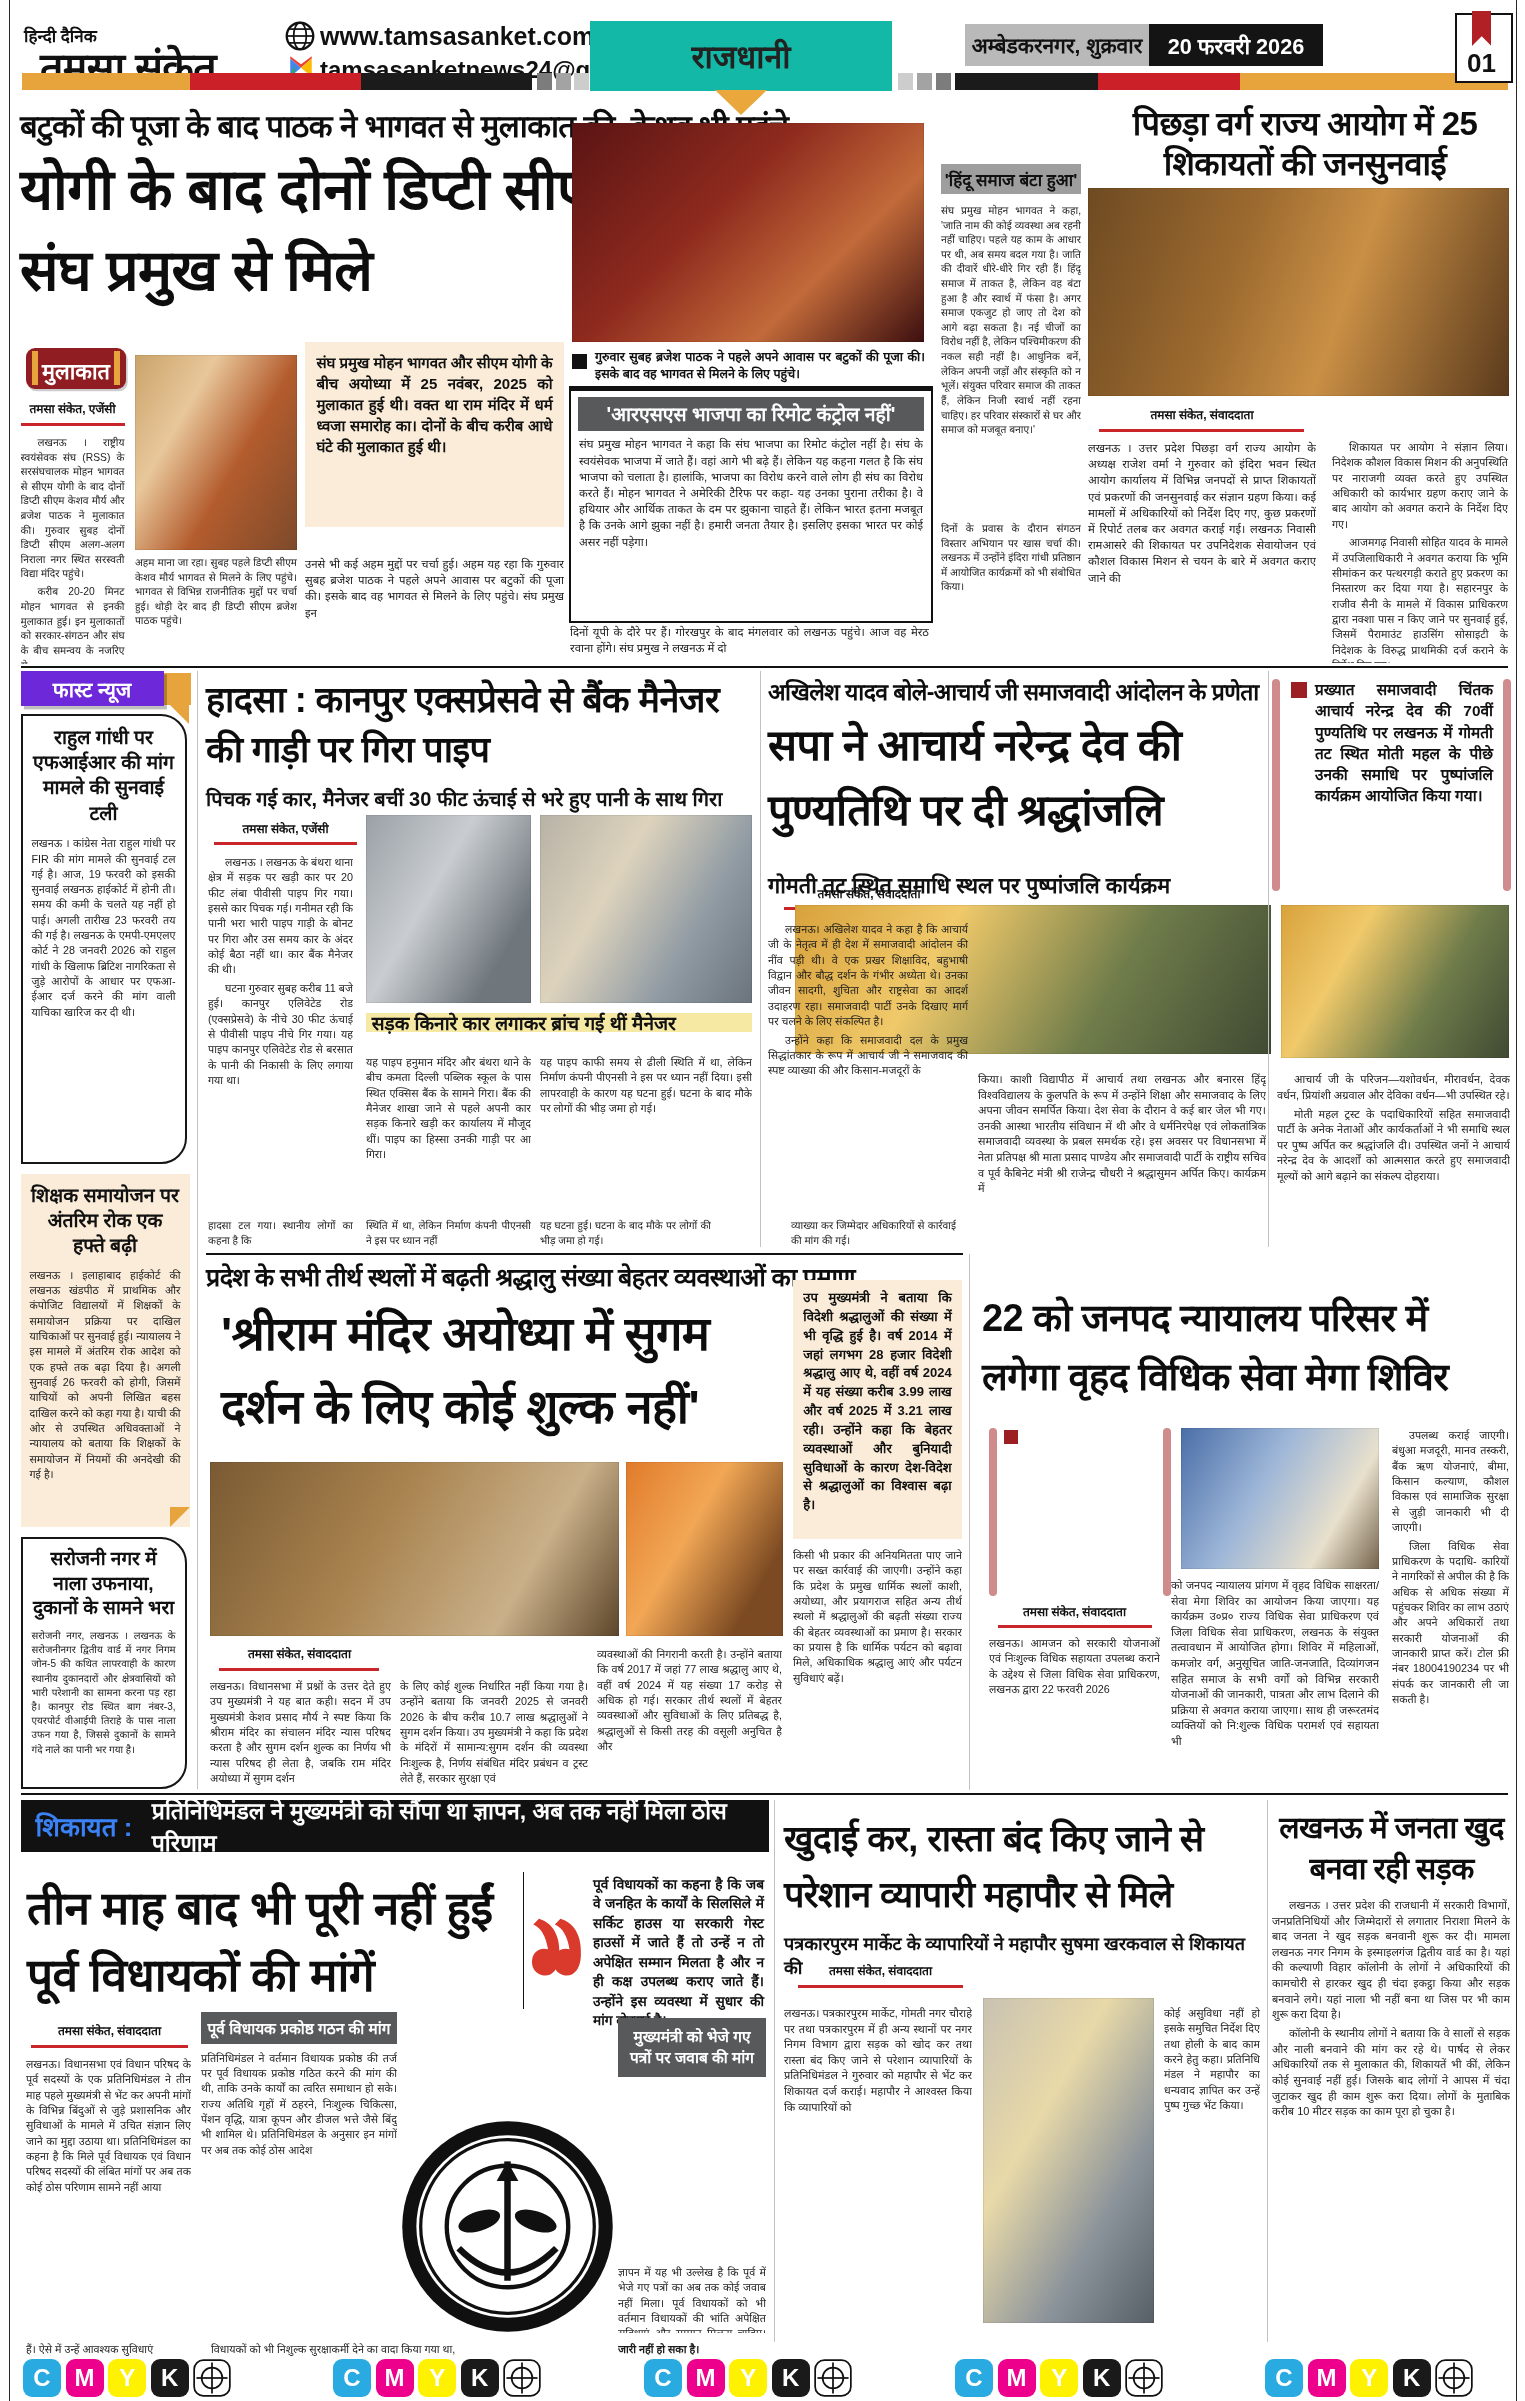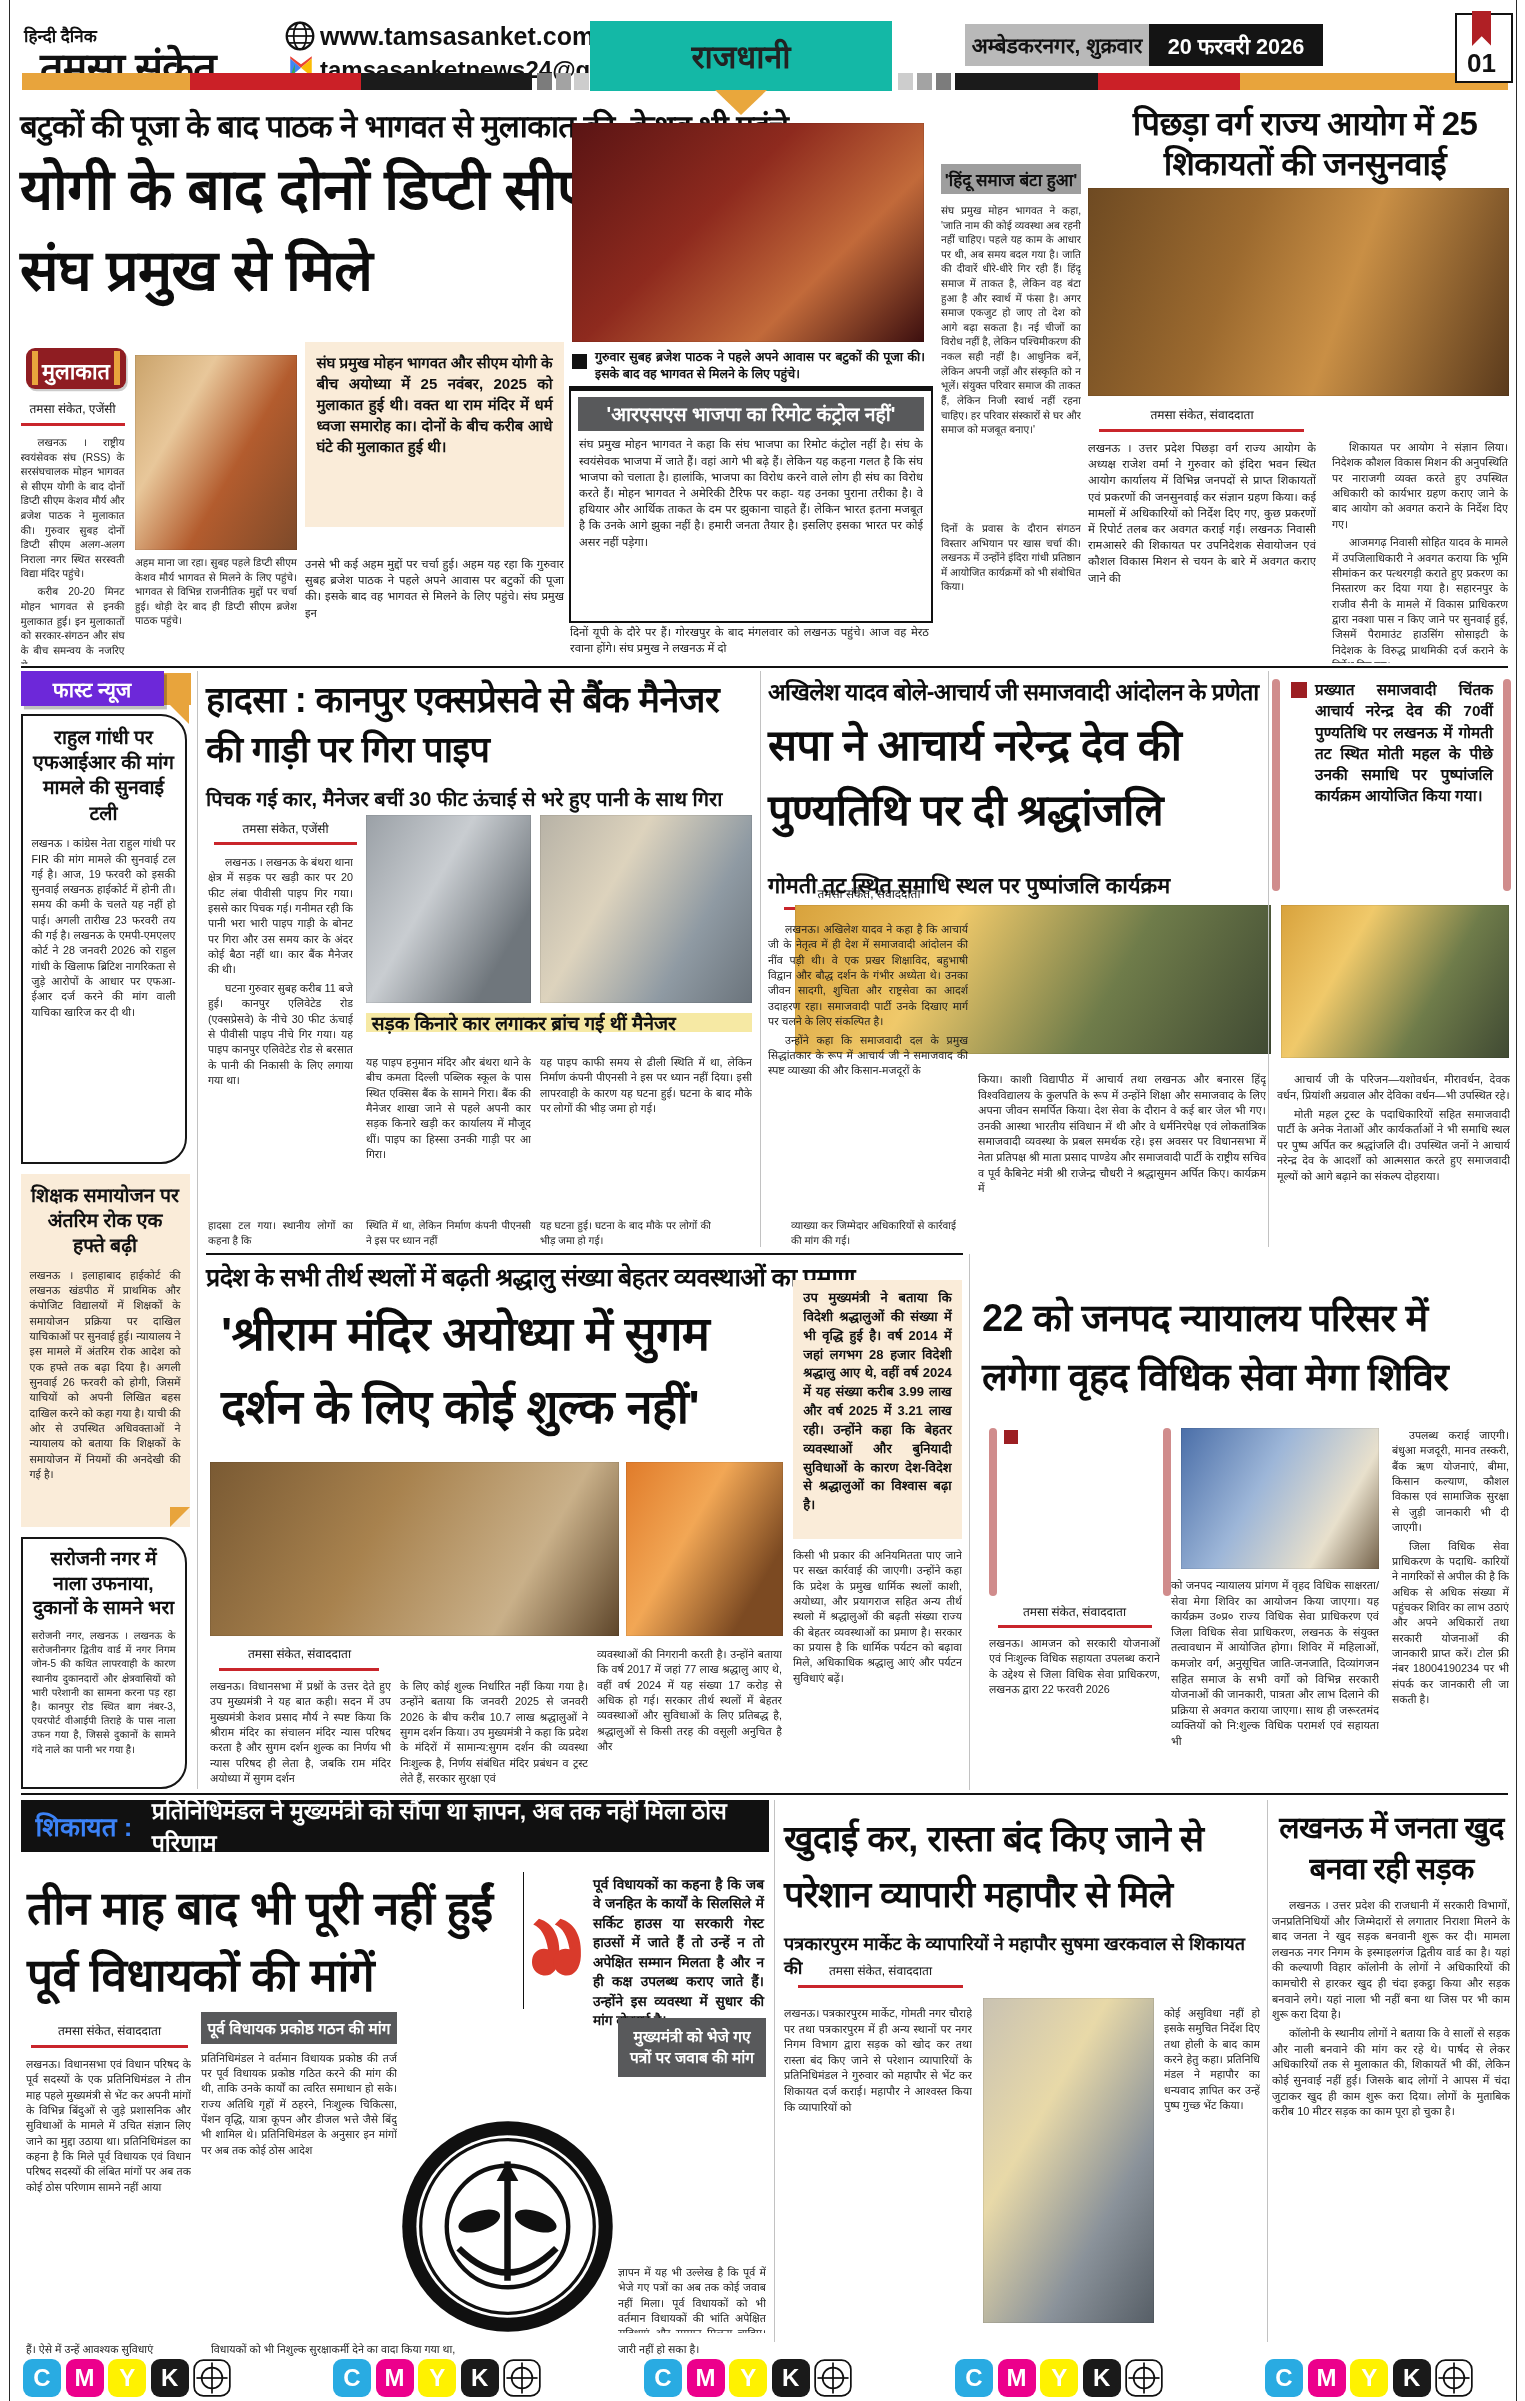--- a/index.html
+++ b/index.html
@@ -7,21 +7,21 @@
         font-family:"Liberation Sans",sans-serif;color:#111;}
   .abs{position:absolute;}
   .b{font-weight:700;}
   .xb{font-weight:800;}
   .j{text-align:justify;text-justify:inter-word;}
   .ctr{text-align:center;}
   .clip{overflow:hidden;}
   .hl{font-weight:800;color:#0d0d0d;letter-spacing:-0.6px;}
   .body-txt{font-size:10.8px;line-height:1.42;color:#1c1c1c;}
   .body-txt p{margin:0 0 3.4px 0;text-indent:17px;}
-  .bl{font-weight:400;font-size:12px;color:#111;}
+  .bl{font-weight:700;font-size:12px;color:#111;}
   .rule-red{height:2.9px;background:#c9252b;}
   .rule-blk{background:#111;}
   .vline{background:#c2c2c2;width:1.1px;}
   .ph{background:#888;box-shadow:inset 0 0 0 0.6px #00000022;}
   .ph-pooja{background:linear-gradient(135deg,#5a1414 0%,#8e2a1e 40%,#c26a3a 70%,#3c0f0f 100%);}
   .ph-leaders{background:linear-gradient(120deg,#caa36a 0%,#e8c79a 30%,#b35c2e 60%,#7d4a2a 100%);}
   .ph-office{background:linear-gradient(110deg,#6e4a22 0%,#9c6a2f 35%,#c98f45 60%,#5a3a1c 100%);}
   .ph-cctv{background:linear-gradient(120deg,#9aa0a6 0%,#c9cdd1 40%,#6f767c 80%);}
   .ph-street{background:linear-gradient(120deg,#b7b2a6 0%,#ddd3bd 35%,#8f9aa3 70%,#6b747c 100%);}
   .ph-samadhi{background:linear-gradient(120deg,#d8a23c 0%,#f0c96a 30%,#6f7c4a 65%,#404a33 100%);}
@@ -313,21 +313,21 @@
 
   <div class="abs" style="left:618px;top:2018px;width:148px;height:317px;">
     <div class="gray-hdr ctr" style="height:59px;">
         <span style="font-size:15.4px;line-height:1.3;padding:0 4.6px;">मुख्यमंत्री को भेजे गए पत्रों पर जवाब की मांग</span>
       </div>
     <div class="j body-txt clip" style="margin-top:188px;height:68px;font-size:10.8px;">ज्ञापन में यह भी उल्लेख है कि पूर्व में भेजे गए पत्रों का अब तक कोई जवाब नहीं मिला। पूर्व विधायकों को भी वर्तमान विधायकों की भांति अपेक्षित सुविधाएं और सम्मान मिलना चाहिए। ज्ञापन के अनुसार, वर्तमान</div>
   </div>
 
   <div class="abs body-txt clip" style="left:26px;top:2342px;width:171px;height:19.4px;font-size:10.8px;">हैं। ऐसे में उन्हें आवश्यक सुविधाएं</div>
   <div class="abs body-txt clip" style="left:211px;top:2342px;width:376px;height:19.4px;font-size:10.8px;">विधायकों को भी निशुल्क सुरक्षाकर्मी देने का वादा किया गया था,</div>
-  <div class="abs body-txt clip" style="left:618px;top:2342px;width:148px;height:19.4px;font-size:10.8px;">जारी नहीं हो सका है।</div>
+  <div class="abs body-txt clip" style="left:618px;top:2342px;width:148px;height:19.4px;font-size:10.8px;font-weight:bold;">जारी नहीं हो सका है।</div>
 
   <div class="abs vline" style="left:774px;top:1800px;height:542px;"></div>
 
   <div class="abs hl" style="left:784px;top:1811px;width:476px;font-size:36px;line-height:1.55;">खुदाई कर, रास्ता बंद किए जाने से परेशान व्यापारी महापौर से मिले</div>
   <div class="abs xb" style="left:784px;top:1931px;width:476px;font-size:18px;">पत्रकारपुरम मार्केट के व्यापारियों ने महापौर सुषमा खरकवाल से शिकायत की</div>
   <div class="abs ctr bl" style="left:795px;top:1962px;width:171px;">तमसा संकेत, संवाददाता</div>
   <div class="abs rule-red" style="left:798px;top:1985px;width:165px;"></div>
   <div class="abs j body-txt clip" style="left:784px;top:2006px;width:188px;height:331px;font-size:11px;">लखनऊ। पत्रकारपुरम मार्केट, गोमती नगर चौराहे पर तथा पत्रकारपुरम में ही अन्य स्थानों पर नगर निगम विभाग द्वारा सड़क को खोद कर तथा रास्ता बंद किए जाने से परेशान व्यापारियों के प्रतिनिधिमंडल ने गुरुवार को महापौर से भेंट कर शिकायत दर्ज कराई। महापौर ने आश्वस्त किया कि व्यापारियों को</div>
   <div class="abs ph ph-market" style="left:983px;top:1998px;width:171px;height:325px;"></div>
   <div class="abs j body-txt clip" style="left:1164px;top:2006px;width:96px;height:331px;font-size:10.8px;">कोई असुविधा नहीं हो इसके समुचित निर्देश दिए तथा होली के बाद काम करने हेतु कहा। प्रतिनिधि मंडल ने महापौर का धन्यवाद ज्ञापित कर उन्हें पुष्प गुच्छ भेंट किया।</div>

